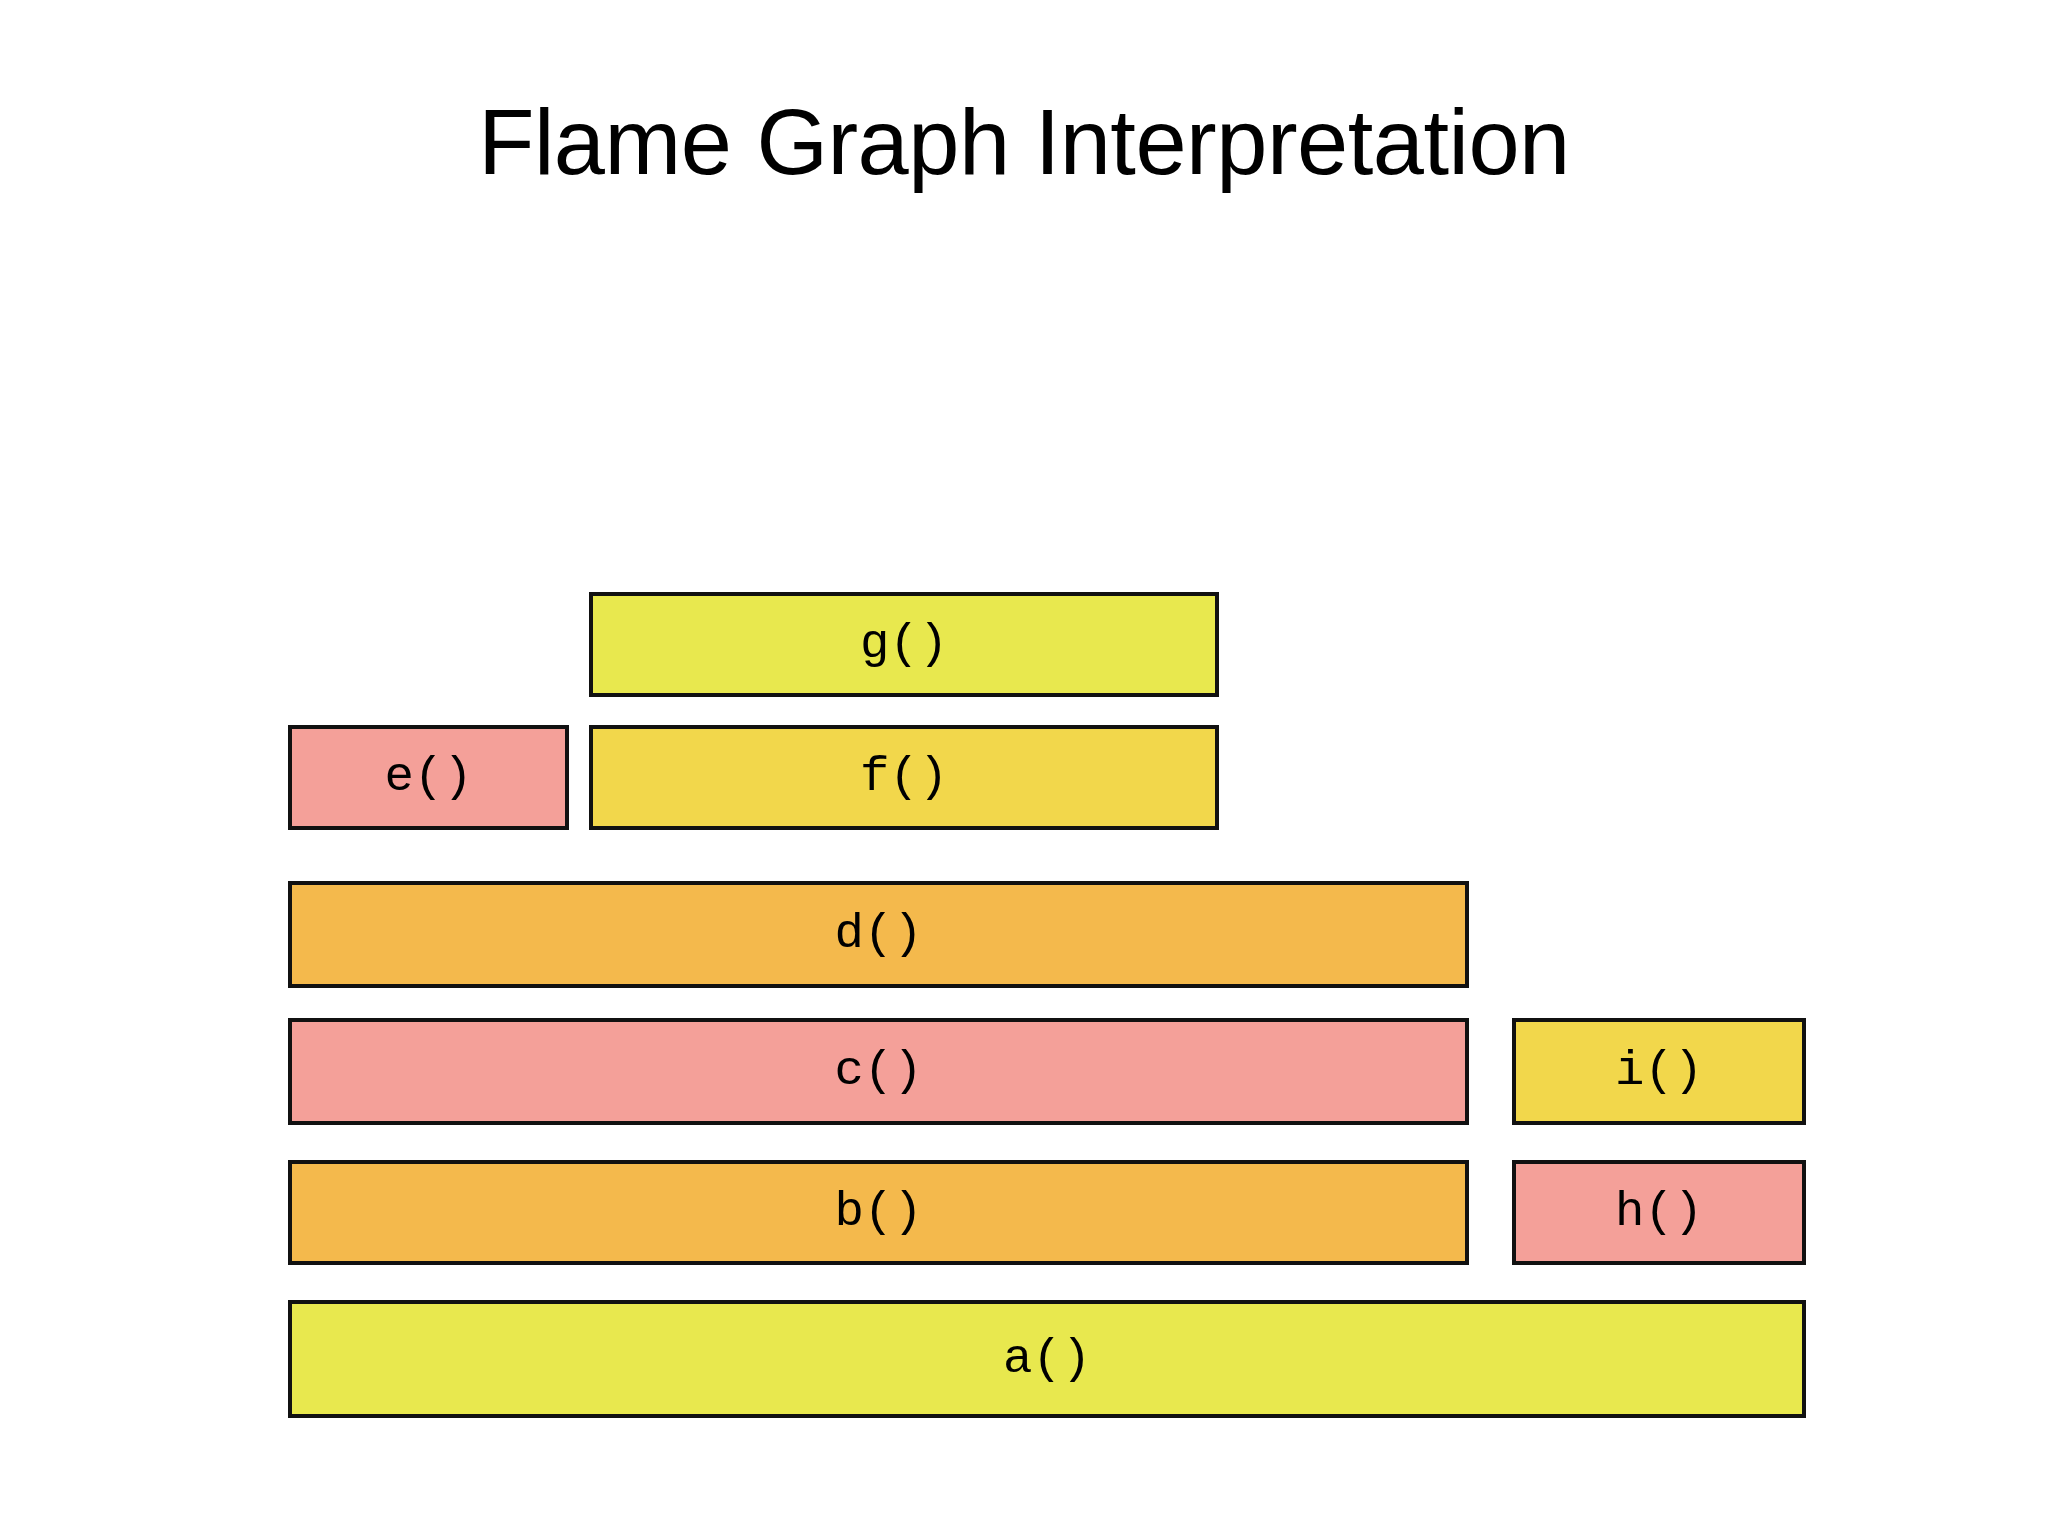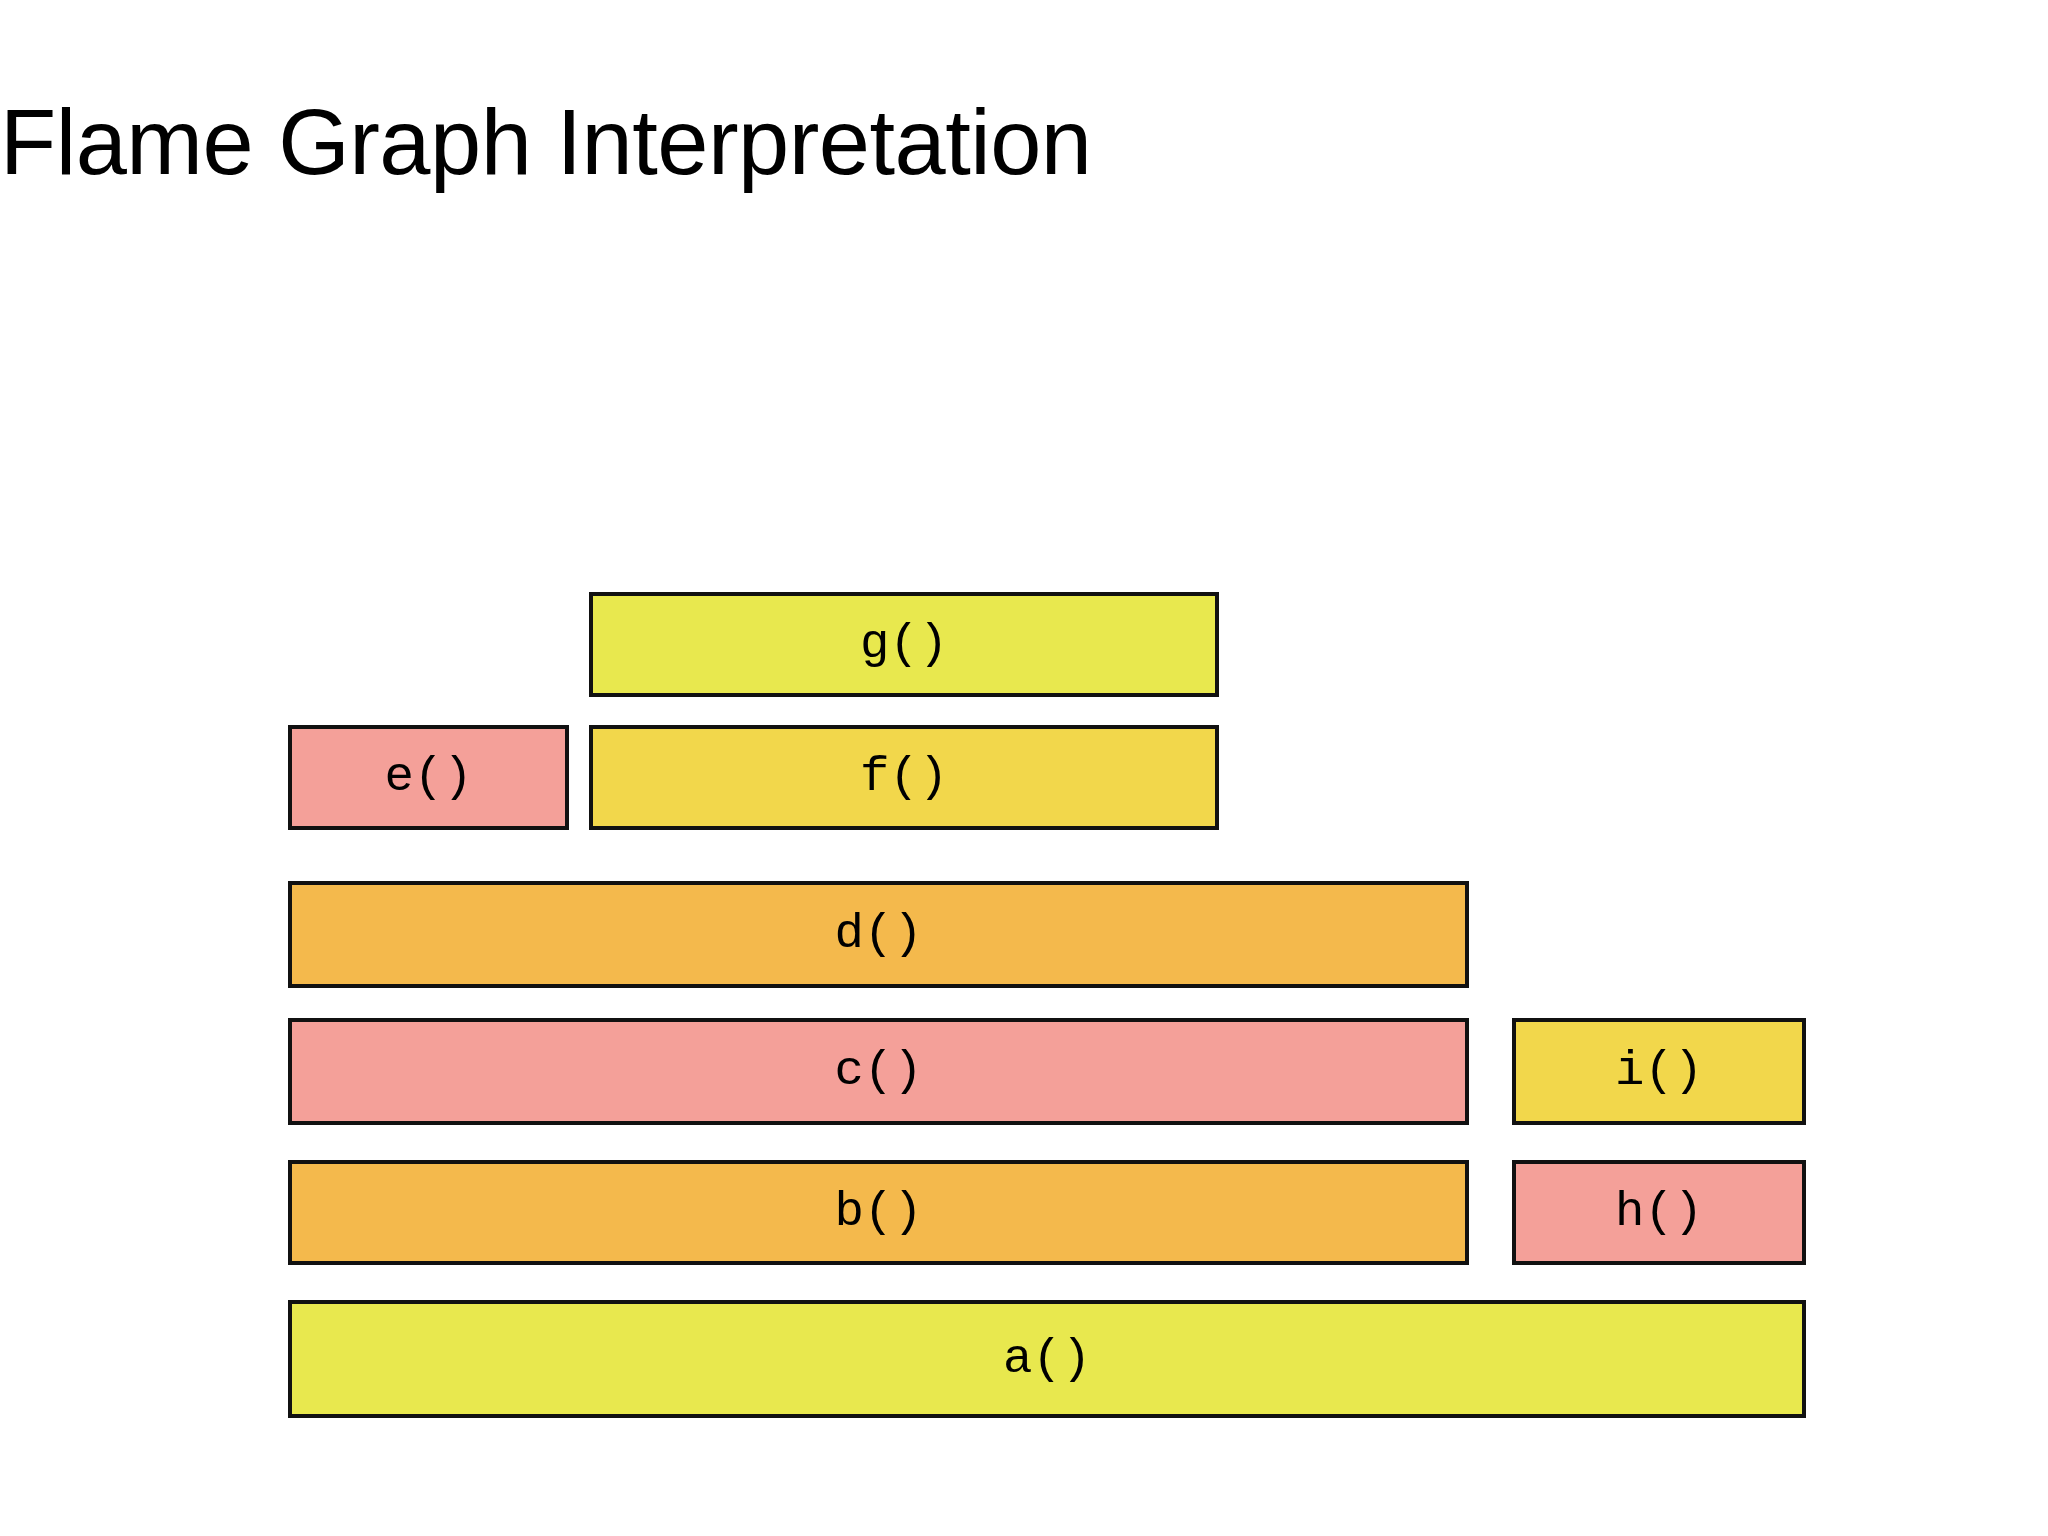--- a/index.html
+++ b/index.html
@@ -21,21 +21,21 @@
     width: 2048px;
     height: 1536px;
     background: #ffffff;
   }
 
   #slide-title {
     position: absolute;
     left: 0;
     top: 96px;
     width: 2048px;
-    text-align: left;
+    text-align: center;
     font-family: "Liberation Sans", sans-serif;
     font-size: 92px;
     font-weight: 400;
     line-height: 1.0;
     color: #000000;
     letter-spacing: -0.5px;
     white-space: nowrap;
   }
 
   #flame-graph {

